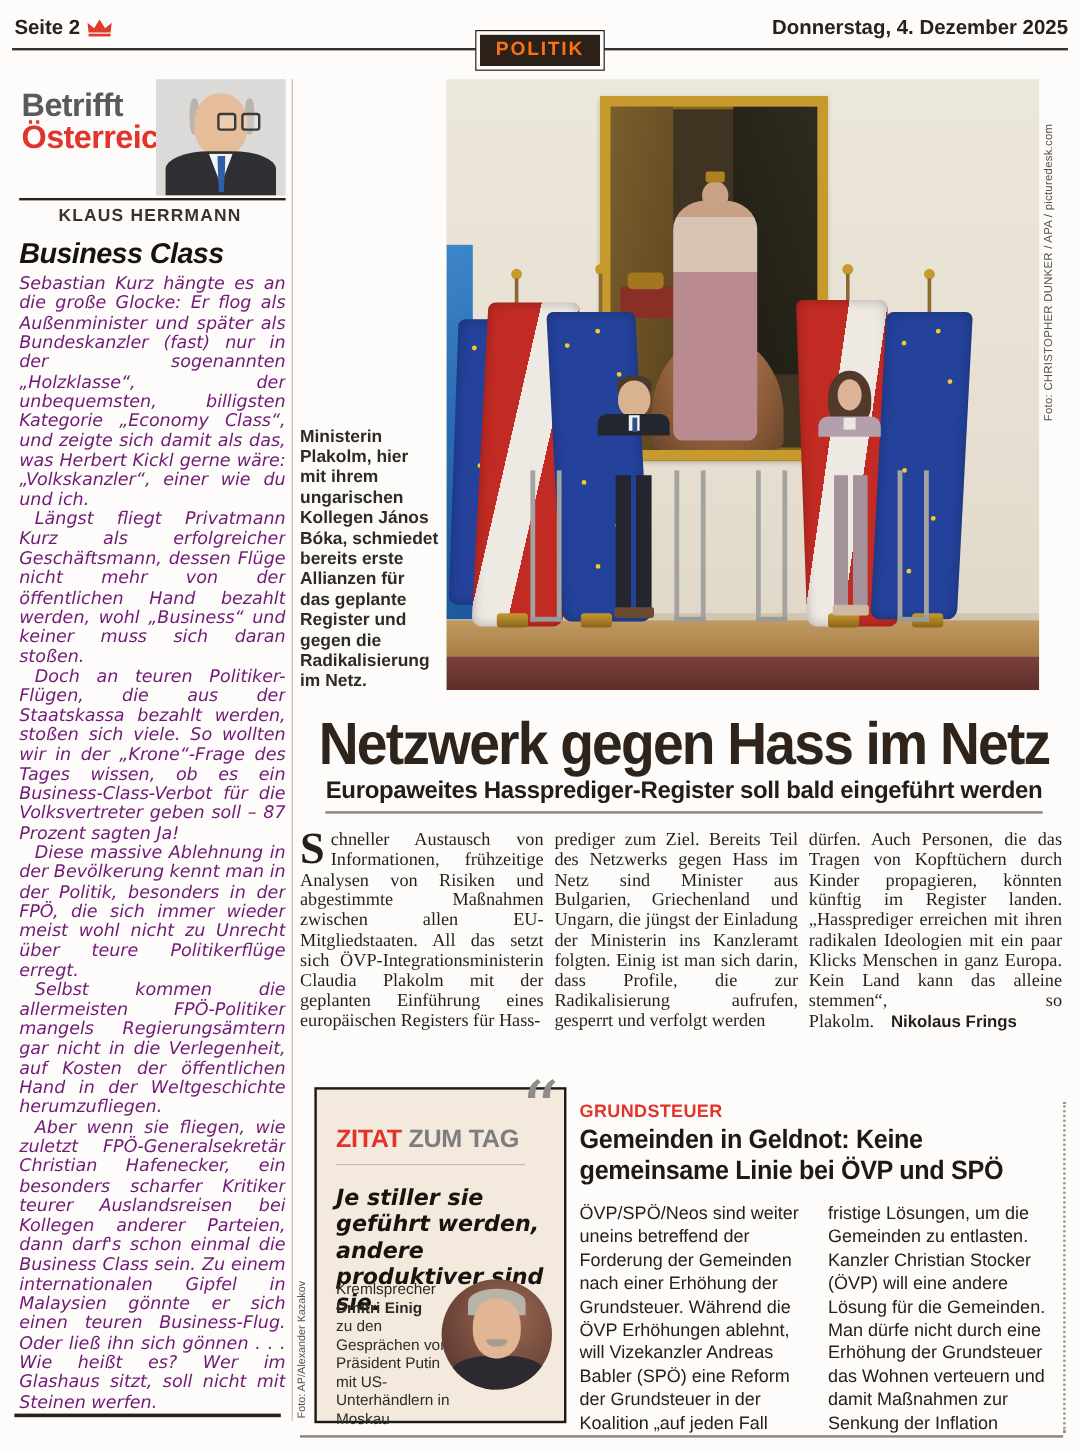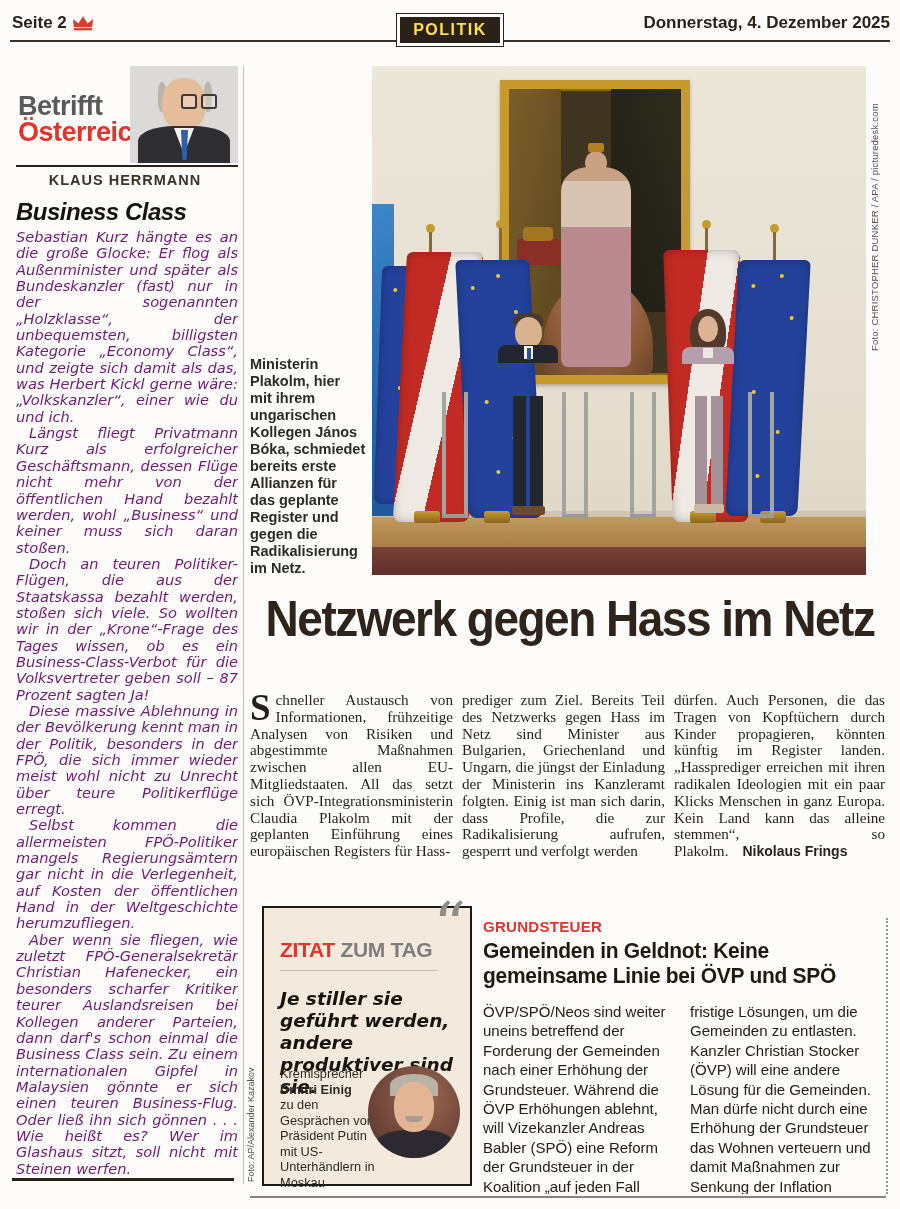--- a/index.html
+++ b/index.html
@@ -2,29 +2,29 @@
 <html><head>
 <meta charset="utf-8">
 <style>
   html,body{margin:0;padding:0;background:#ffffff;}
   .page{position:relative;width:900px;height:1209px;background:#fdfcfa;overflow:hidden;
         font-family:"Liberation Sans",sans-serif;color:#241f1a;}
 
   
   .hdr-page{position:absolute;left:12px;top:13px;font-size:17px;font-weight:bold;color:#2b2119;display:flex;align-items:center;gap:5px;}
   .hdr-rule{position:absolute;left:10px;top:40px;width:880px;height:2px;background:#3a3028;}
-  .hdr-politik{position:absolute;left:397px;top:14px;width:100px;height:26px;background:#2b2119;color:#fde047;
+  .hdr-politik{position:absolute;left:397px;top:26px;width:100px;height:26px;background:#2b2119;color:#f97316;
                font-weight:bold;font-size:16px;letter-spacing:1.5px;display:flex;align-items:center;justify-content:center;
                border:3px solid #fdfcfa;box-shadow:0 0 0 1px #2b2119;}
   .hdr-date{position:absolute;right:10px;top:13px;font-size:17px;font-weight:bold;color:#2b2119;}
   .crown{width:22px;height:15px;}
 
   
   .col-wrap{position:absolute;left:12px;top:66px;width:226px;}
-  .col-logo{position:absolute;left:6px;top:28px;line-height:0.95;}
+  .col-logo{position:absolute;left:6px;top:10px;line-height:0.95;}
   .col-logo .l1{font-size:27px;font-weight:bold;color:#5a5a5c;letter-spacing:-0.5px;}
   .col-logo .l2{font-size:27px;font-weight:bold;color:#e2342b;letter-spacing:-0.5px;}
   .col-photo{position:absolute;left:118px;top:0;width:108px;height:97px;background:#dcdad8;overflow:hidden;}
   .col-logo-rule{position:absolute;left:4px;top:99px;width:222px;height:2px;background:#2b2119;}
   .col-author{position:absolute;left:0;top:106px;width:226px;text-align:center;font-size:14.5px;font-weight:bold;
               letter-spacing:1px;color:#3a332c;}
   .col-title{position:absolute;left:4px;top:132px;font-size:24px;font-weight:bold;font-style:italic;
              color:#17130e;letter-spacing:-0.5px;font-family:Liberation Sans, sans-serif;}
   .col-body{position:absolute;left:4px;top:163px;width:222px;height:948px;overflow:hidden;
             font-family:"DejaVu Sans",sans-serif;font-style:italic;font-size:14.6px;line-height:16.35px;
@@ -283,20 +283,23 @@
     <div class="leg-bar" style="left:70px;width:26px;"></div>
     <div class="leg-bar" style="left:190px;width:26px;"></div>
     <div class="leg-bar" style="left:258px;width:26px;"></div>
     <div class="leg-bar" style="left:376px;width:26px;"></div>
   </div>
   <div class="photo-credit">Foto: CHRISTOPHER DUNKER / APA / picturedesk.com</div>
 
   <div class="caption">Ministerin Plakolm, hier mit ihrem ungarischen Kollegen János Bóka, schmiedet bereits erste Allianzen für das geplante Register und gegen die Radikalisierung im Netz.</div>
 
   <div class="headline">Netzwerk gegen Hass im Netz</div>
+  <div class="subhead-wrap">
+    <span class="subhead">Europaweites Hassprediger-Register soll bald eingeführt werden</span>
+  </div>
   <div class="art-col art-col1">
     <span class="dropcap">S</span><span>chneller Austausch von Informationen, frühzeitige Analysen von Risiken und abgestimmte Maßnahmen zwischen allen EU-Mitgliedstaaten. All das setzt sich ÖVP-Integrationsministerin Claudia Plakolm mit der geplanten Einführung eines europäischen Registers für Hass-</span>
   </div>
   <div class="art-col art-col2">
     <span>prediger zum Ziel. Bereits Teil des Netzwerks gegen Hass im Netz sind Minister aus Bulgarien, Griechenland und Ungarn, die jüngst der Einladung der Ministerin ins Kanzleramt folgten. Einig ist man sich darin, dass Profile, die zur Radikalisierung aufrufen, gesperrt und verfolgt werden</span>
   </div>
   <div class="art-col art-col3">
     <span>dürfen. Auch Personen, die das Tragen von Kopftüchern durch Kinder propagieren, könnten künftig im Register landen. „Hassprediger erreichen mit ihren radikalen Ideologien mit ein paar Klicks Menschen in ganz Europa. Kein Land kann das alleine stemmen“, so Plakolm.</span><span class="byline">Nikolaus Frings</span>
   </div>
 

